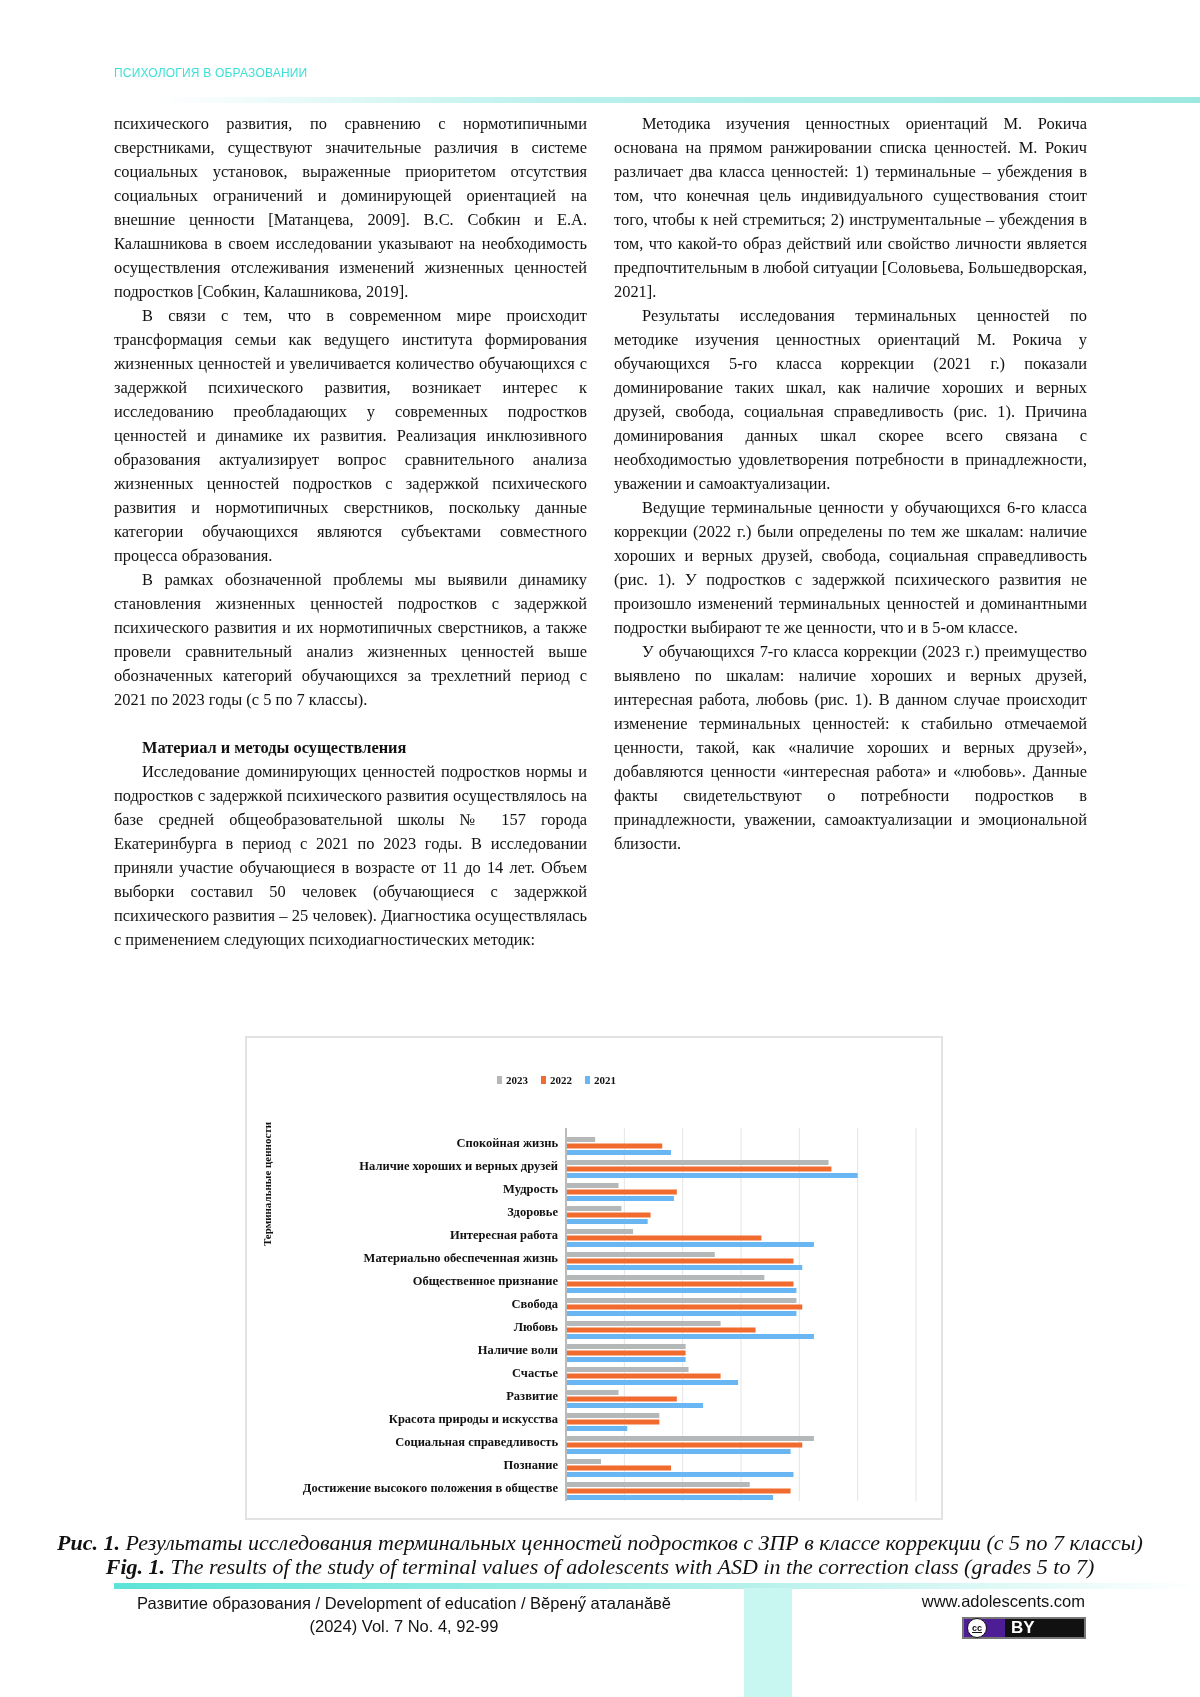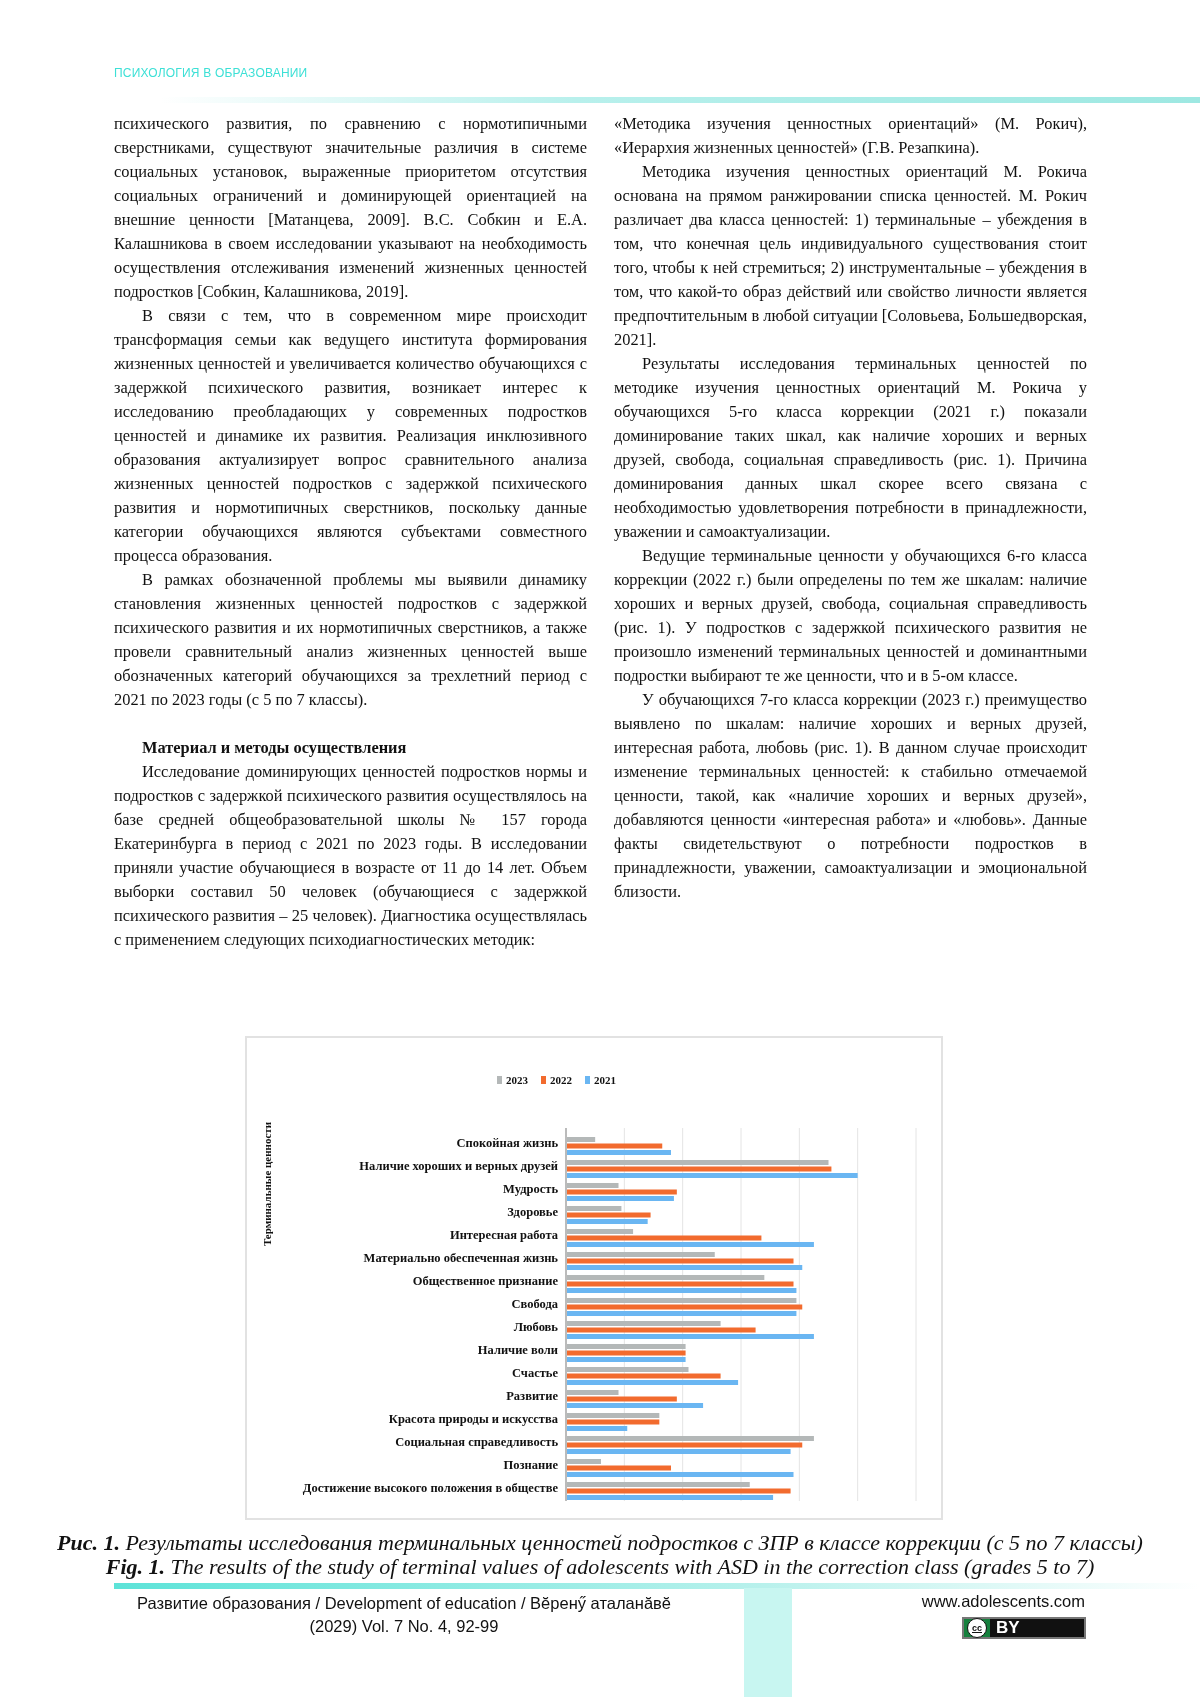--- a/index.html
+++ b/index.html
@@ -16,39 +16,38 @@
   .chart-box svg { position:absolute; left:0; top:0; }
   .caption { position:absolute; left:0; width:1200px; text-align:center; font-family:"Liberation Serif", serif; font-style:italic; font-size:22px; }
   .caption b { font-weight:bold; }
   .footer-rule { position:absolute; left:114px; top:1583px; width:1086px; height:6px; background:linear-gradient(to right, #5de3d8, #b9f1ec 60%, rgba(230,252,250,0)); }
   .page-band { position:absolute; left:744px; top:1588px; width:48px; height:109px; background:#c8f6f1; }
   .page-num { position:absolute; left:744px; top:1552px; width:48px; text-align:center; font-family:"Liberation Sans", sans-serif; font-size:17px; color:#fff; }
   .footer-left { position:absolute; left:114px; top:1592px; width:580px; text-align:center; font-family:"Liberation Sans", sans-serif; font-size:16.5px; line-height:23px; color:#111; }
   .footer-url { position:absolute; right:115px; top:1592px; font-family:"Liberation Sans", sans-serif; font-size:16.5px; color:#111; }
   .cc-badge { position:absolute; left:962px; top:1617px; width:124px; height:22px; background:#111; border:2px solid #777; box-sizing:border-box; display:flex; align-items:center; }
   .cc-icon { width:18px; height:18px; border-radius:50%; background:#fff; border:1px solid #111; margin-left:3px; font-family:"Liberation Sans", sans-serif; font-size:9px; font-weight:bold; color:#111; display:flex; align-items:center; justify-content:center; }
-  .cc-left { background:#15803d; height:18px; display:flex; align-items:center; padding-right:3px;text-decoration:underline; }
+  .cc-left { background:#4c1d95; height:18px; display:flex; align-items:center; padding-right:18px;text-decoration:underline; }
   .cc-by { color:#fff; font-family:"Liberation Sans", sans-serif; font-size:17px; font-weight:bold; margin-left:6px; }
 </style>
 </head>
 <body>
 
 <div class="header-title">ПСИХОЛОГИЯ В ОБРАЗОВАНИИ</div>
 <div class="header-rule"></div>
 
 <div class="col left">
   <p>психического развития, по сравнению с нормотипичными сверстниками, существуют значительные различия в системе социальных установок, выраженные приоритетом отсутствия социальных ограничений и доминирующей ориентацией на внешние ценности [Матанцева, 2009]. В.С. Собкин и Е.А. Калашникова в своем исследовании указывают на необходимость осуществления отслеживания изменений жизненных ценностей подростков [Собкин, Калашникова, 2019].</p>
   <p class="ind">В связи с тем, что в современном мире происходит трансформация семьи как ведущего института формирования жизненных ценностей и увеличивается количество обучающихся с задержкой психического развития, возникает интерес к исследованию преобладающих у современных подростков ценностей и динамике их развития. Реализация инклюзивного образования актуализирует вопрос сравнительного анализа жизненных ценностей подростков с задержкой психического развития и нормотипичных сверстников, поскольку данные категории обучающихся являются субъектами совместного процесса образования.</p>
   <p class="ind">В рамках обозначенной проблемы мы выявили динамику становления жизненных ценностей подростков с задержкой психического развития и их нормотипичных сверстников, а также провели сравнительный анализ жизненных ценностей выше обозначенных категорий обучающихся за трехлетний период с 2021 по 2023 годы (с 5 по 7 классы).</p>
   <h3>Материал и методы осуществления</h3>
   <p class="ind">Исследование доминирующих ценностей подростков нормы и подростков с задержкой психического развития осуществлялось на базе средней общеобразовательной школы № 157 города Екатеринбурга в период с 2021 по 2023 годы. В исследовании приняли участие обучающиеся в возрасте от 11 до 14 лет. Объем выборки составил 50 человек (обучающиеся с задержкой психического развития – 25 человек). Диагностика осуществлялась с применением следующих психодиагностических методик:</p>
 </div>
 
 <div class="col right">
-  <p>«Методика изучения ценностных ориентаций» (М. Рокич), «Иерархия жизненных ценностей» (Г.В. Резапкина).</p>
   <p class="ind">Методика изучения ценностных ориентаций М. Рокича основана на прямом ранжировании списка ценностей. М. Рокич различает два класса ценностей: 1) терминальные – убеждения в том, что конечная цель индивидуального существования стоит того, чтобы к ней стремиться; 2) инструментальные – убеждения в том, что какой-то образ действий или свойство личности является предпочтительным в любой ситуации [Соловьева, Большедворская, 2021].</p>
   <p class="ind">Результаты исследования терминальных ценностей по методике изучения ценностных ориентаций М. Рокича у обучающихся 5-го класса коррекции (2021 г.) показали доминирование таких шкал, как наличие хороших и верных друзей, свобода, социальная справедливость (рис. 1). Причина доминирования данных шкал скорее всего связана с необходимостью удовлетворения потребности в принадлежности, уважении и самоактуализации.</p>
   <p class="ind">Ведущие терминальные ценности у обучающихся 6-го класса коррекции (2022 г.) были определены по тем же шкалам: наличие хороших и верных друзей, свобода, социальная справедливость (рис. 1). У подростков с задержкой психического развития не произошло изменений терминальных ценностей и доминантными подростки выбирают те же ценности, что и в 5-ом классе.</p>
   <p class="ind">У обучающихся 7-го класса коррекции (2023 г.) преимущество выявлено по шкалам: наличие хороших и верных друзей, интересная работа, любовь (рис. 1). В данном случае происходит изменение терминальных ценностей: к стабильно отмечаемой ценности, такой, как «наличие хороших и верных друзей», добавляются ценности «интересная работа» и «любовь». Данные факты свидетельствуют о потребности подростков в принадлежности, уважении, самоактуализации и эмоциональной близости.</p>
 </div>
 
 <div class="chart-box">
   <svg id="chart" width="694" height="480" xmlns="http://www.w3.org/2000/svg">
       <line x1="319" x2="319" y1="90" y2="463" stroke="#bbb" stroke-width="2"></line>
       <text x="319" y="488" text-anchor="middle" font-family="Liberation Serif, serif" font-size="13" font-weight="bold" fill="#111">0</text>
@@ -144,21 +143,21 @@
 </div>
 <div class="caption" style="top:1554px;">
   <b>Fig. 1.</b><span> The results of the study of terminal values of adolescents with ASD in the correction class (grades 5 to 7)</span>
 </div>
 
 <div class="footer-rule"></div>
 <div class="page-band"></div>
 <div class="page-num">94</div>
 <div class="footer-left">
   <div>Развитие образования / Development of education / Вĕренӳ аталанăвĕ</div>
-  <div>(2029) Vol. 7 No. 4, 92-99</div>
+  <div>(2024) Vol. 7 No. 4, 92-99</div>
 </div>
 <div class="footer-url">www.adolescents.com</div>
 <div class="cc-badge">
   <span class="cc-left">
       <span class="cc-icon">cc</span>
     </span>
   <span class="cc-by">BY</span>
 </div>
 
 </body></html>

